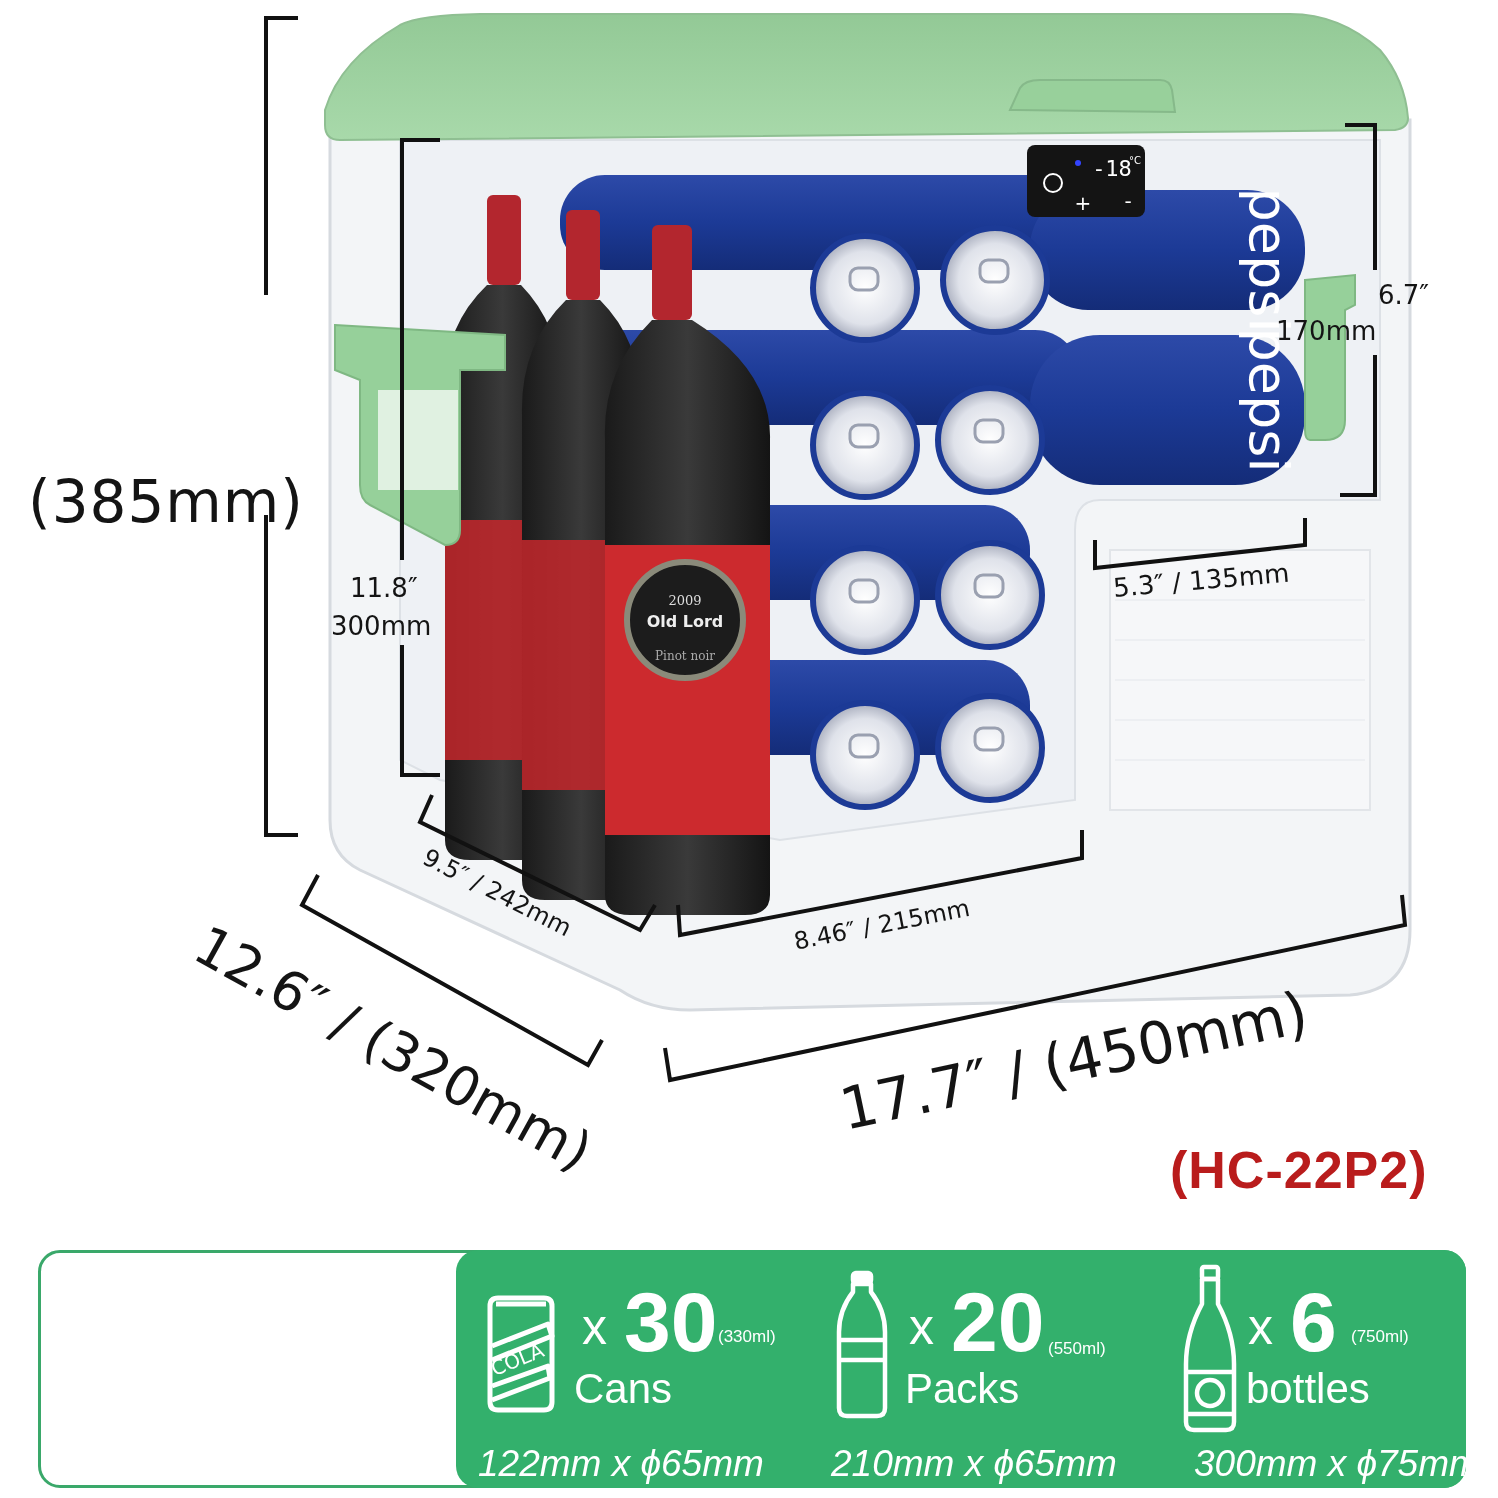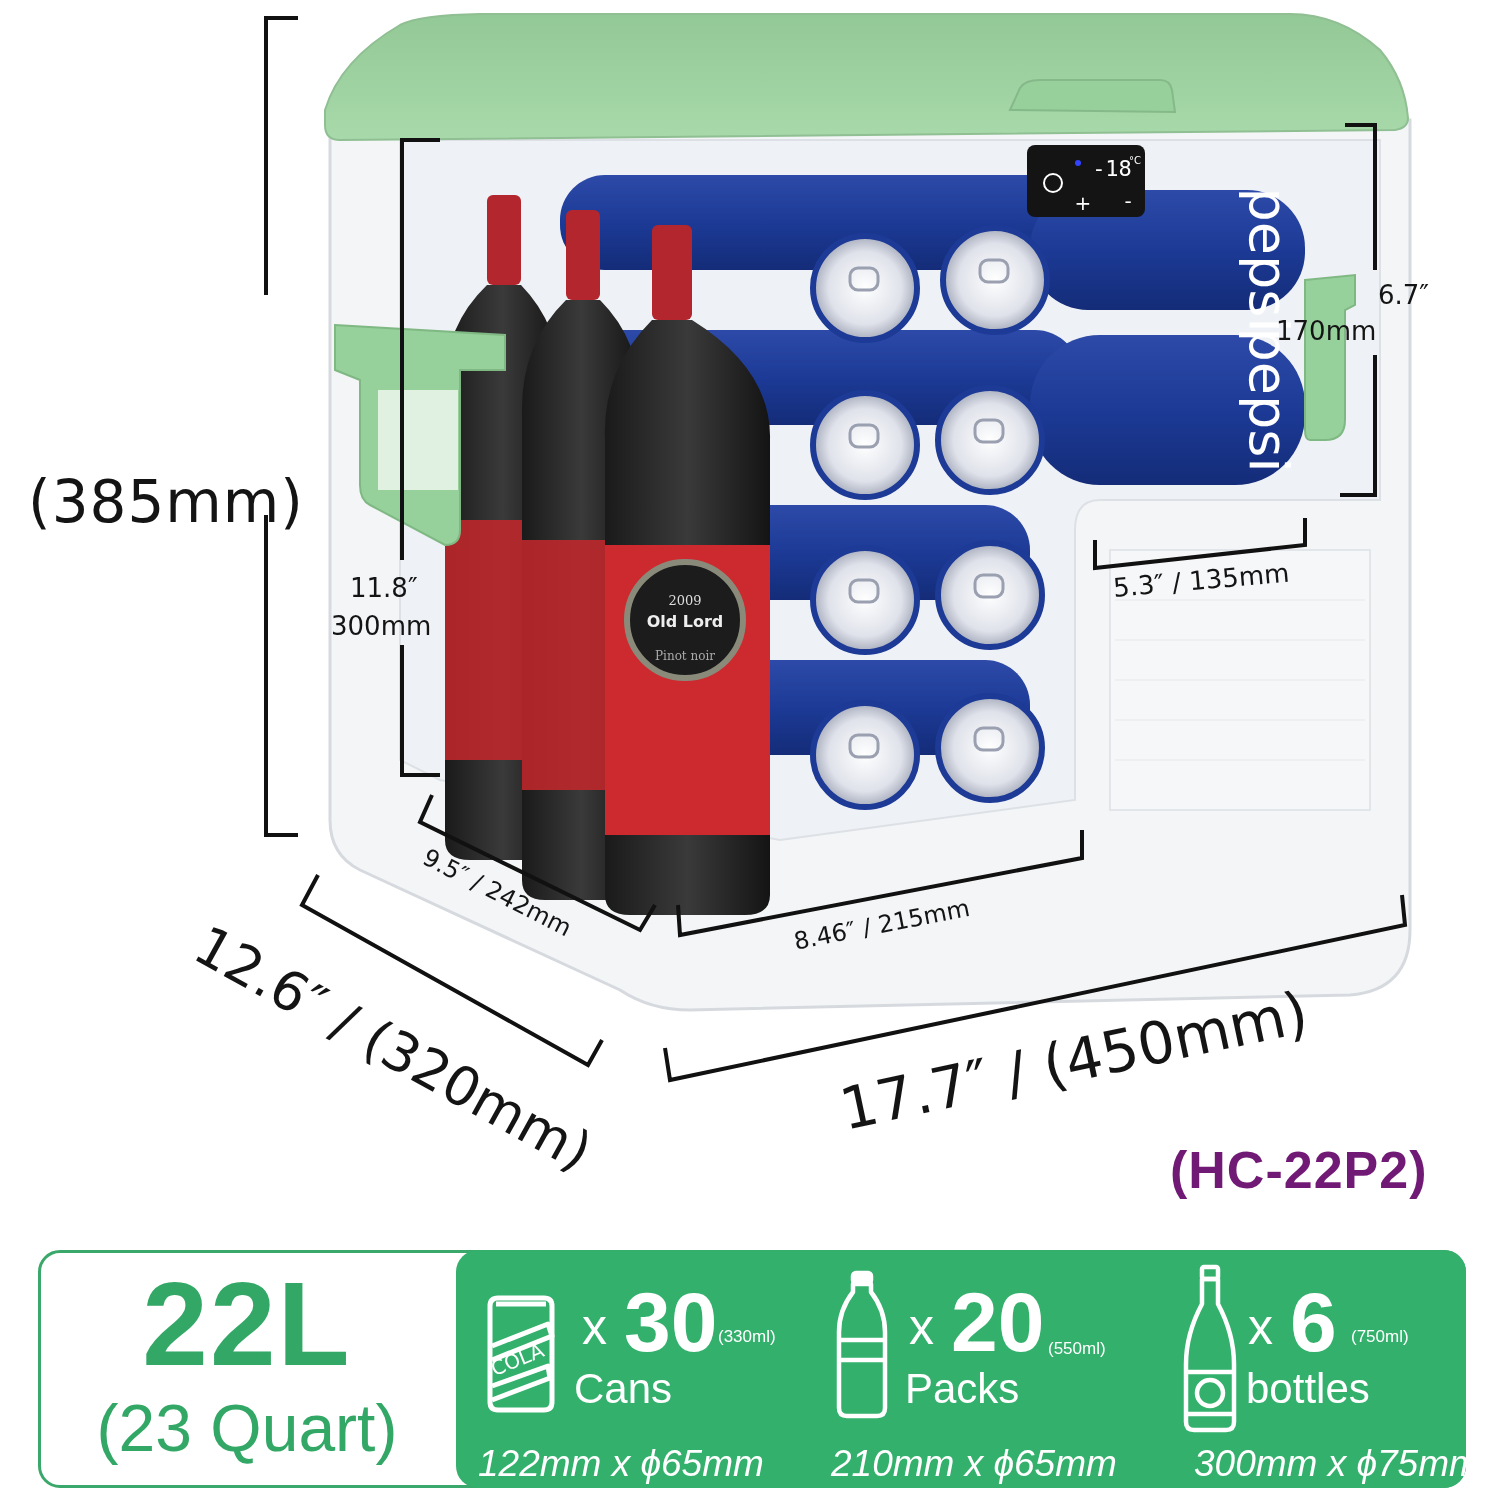--- a/index.html
+++ b/index.html
@@ -30,21 +30,21 @@
     background: #33b06c; border-radius: 22px; color: #fff;
   }
   .item { position: absolute; top: 0; height: 238px; }
   .item .icon { position: absolute; }
   .item .qty-x { position: absolute; font-size: 50px; line-height: 1; }
   .item .qty-n { position: absolute; font-size: 84px; font-weight: bold; line-height: 1; }
   .item .vol { position: absolute; font-size: 17px; line-height: 1; }
   .item .name { position: absolute; font-size: 42px; line-height: 1; }
   .item .size { position: absolute; font-size: 37px; line-height: 1; white-space: nowrap; font-style: italic; }
 
-  .model { position: absolute; left: 1170px; top: 1140px; font-size: 52px; font-weight: bold; color: #701a75; letter-spacing: 1px; }
+  .model { position: absolute; left: 1170px; top: 1140px; font-size: 52px; font-weight: bold; color: #b91c1c; letter-spacing: 1px; }
 </style>
 </head>
 <body>
 
 <div id="product">
   <svg width="1498" height="1130" viewBox="0 0 1498 1130">
     <defs>
       <linearGradient id="lidGrad" x1="0" y1="0" x2="0" y2="1">
         <stop offset="0" stop-color="#93c996"></stop>
         <stop offset="1" stop-color="#a8d9aa"></stop>
@@ -187,24 +187,20 @@
 
   <div class="dim" style="left:212px; top:918px; font-size:54px; transform:rotate(29deg); transform-origin:left top;">12.6″ / (320mm)</div>
   <div class="dim" style="left:835px; top:1082px; font-size:58px; transform:rotate(-12deg); transform-origin:left top;">17.7″ / (450mm)</div>
 </div>
 
 <div class="model">(HC-22P2)</div>
 
 <div id="capacity">
   <div class="cap-outline"></div>
 
-  <div class="cap-volume">
-    <div class="cap-liters">22L</div>
-    <div class="cap-quarts">(23 Quart)</div>
-  </div>
 
   <div class="cap-green">
 
     <div class="item" style="left:0; width:345px;">
       <svg class="icon" style="left:26px; top:44px;" width="78" height="120" viewBox="0 0 78 120">
         <g fill="none" stroke="#fff" stroke-width="5" stroke-linejoin="round">
           <path d="M8 12 Q8 4 16 4 L62 4 Q70 4 70 12 L70 108 Q70 116 62 116 L16 116 Q8 116 8 108 Z"></path>
           <line x1="14" y1="10" x2="64" y2="10"></line>
           <path d="M10 52 L66 30 L70 42 L10 66"></path>
           <path d="M10 92 L66 72 L68 84 L10 106"></path>

